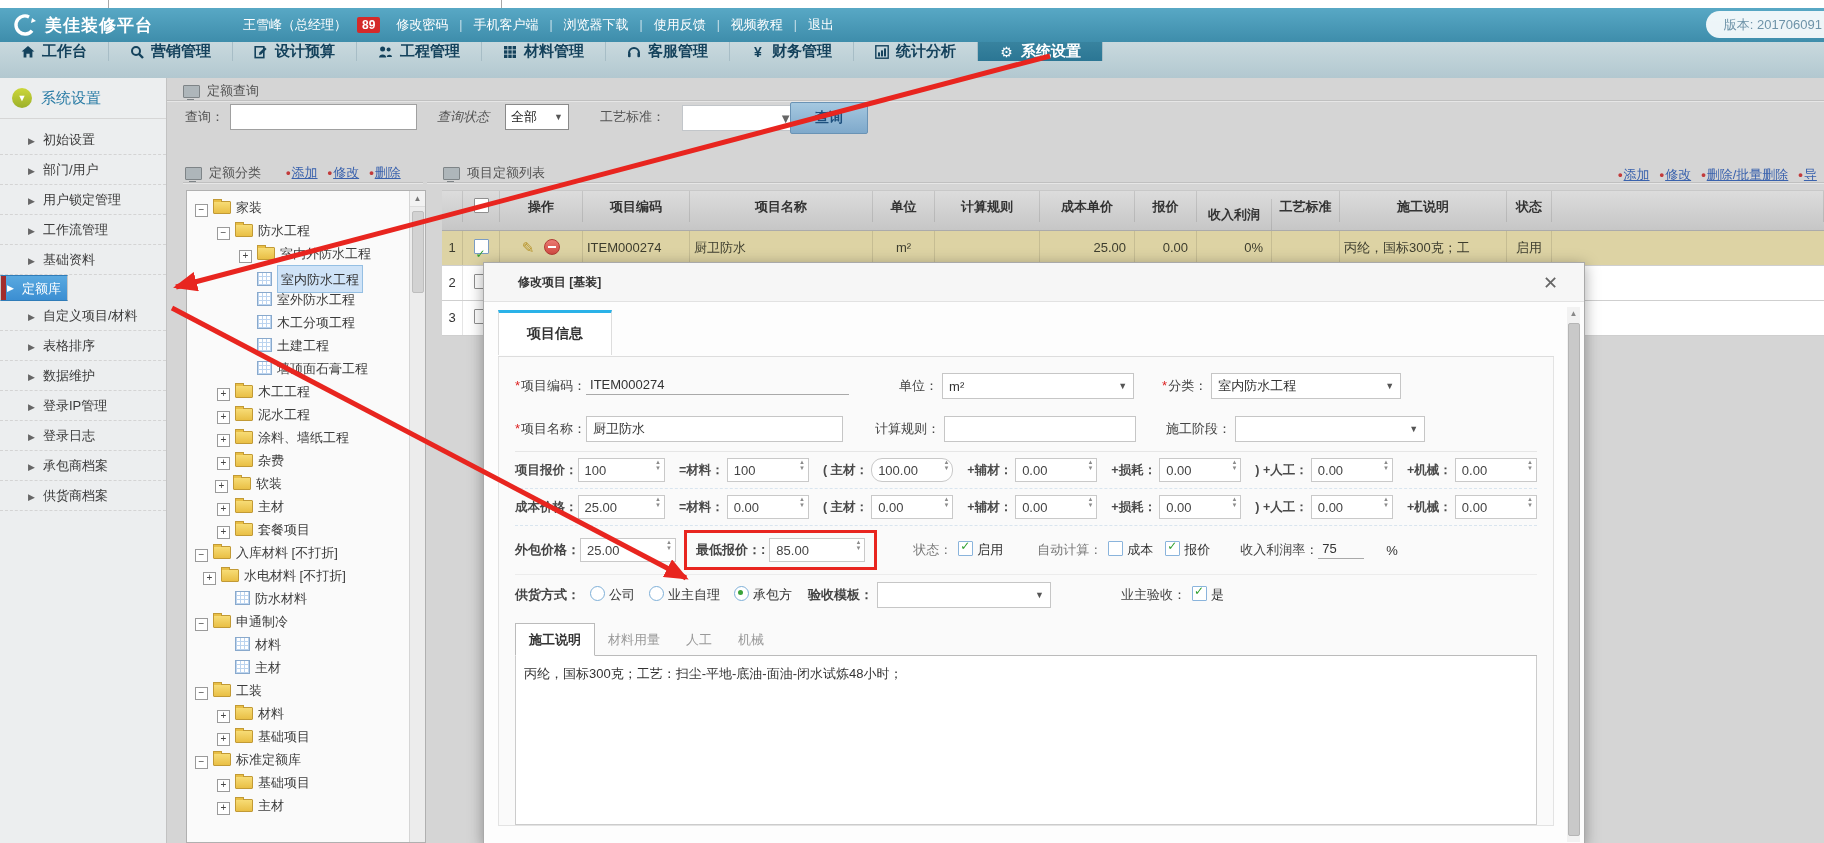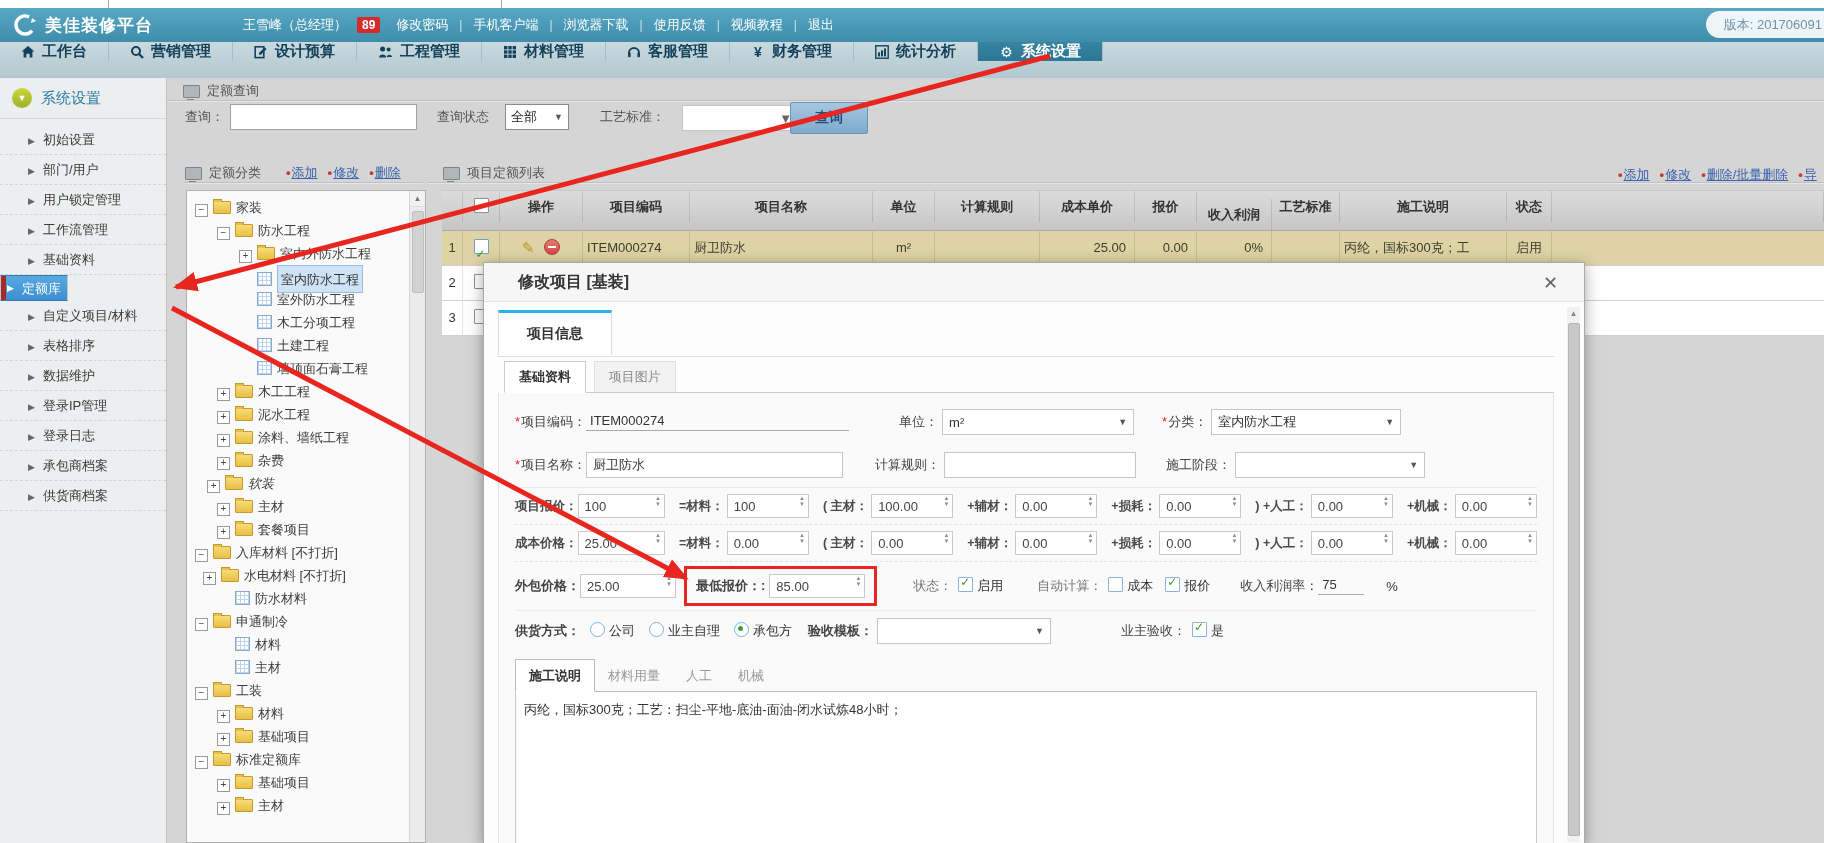--- a/index.html
+++ b/index.html
@@ -76,21 +76,21 @@
   .ar{text-align:right;padding-right:8px!important;}
   .ac{text-align:center;}
   .cb{width:13px;height:13px;border:1px solid #8f8f8f;background:#fff;display:inline-block;position:relative;vertical-align:-2px;border-radius:1px;}
   .cb.checked{border-color:#7b9cc3;}
   .cb.checked::after{content:"✓";position:absolute;left:1px;top:-3px;font-size:12px;font-weight:bold;color:#2e9e2e;}
   .op-pencil{color:#b8962e;font-size:15px;vertical-align:-1px;cursor:pointer;}
   .op-del{display:inline-block;width:14px;height:14px;border-radius:50%;background:linear-gradient(#ea7a72,#d04a42);border:1px solid #b23a34;position:relative;vertical-align:-3px;margin-left:10px;cursor:pointer;}
   .op-del::after{content:"";position:absolute;left:3px;top:6px;width:8px;height:2px;background:#fff;}
   
   .modal{position:absolute;left:483px;top:262px;width:1100px;height:581px;background:#fdfdfd;border:1px solid #a9a9a9;box-shadow:0 3px 14px rgba(0,0,0,.35);z-index:40;}
-  .m-title{height:38px;background:#f6f6f6;border-bottom:1px solid #e2e2e2;display:flex;align-items:center;padding-left:34px;font-weight:bold;font-size:16px;color:#333;}
+  .m-title{height:38px;background:#f6f6f6;border-bottom:1px solid #e2e2e2;display:flex;align-items:center;padding-left:34px;font-weight:bold;font-size:12px;color:#333;}
   .m-close{position:absolute;right:26px;top:9px;font-size:18px;color:#666;cursor:pointer;}
   .m-scroll{position:absolute;right:4px;top:44px;bottom:2px;width:13px;background:#f2f2f2;}
   .m-scroll .sb-up{height:13px;text-align:center;font-size:8px;color:#888;line-height:13px;}
   .m-scroll .thumb{position:absolute;left:1px;top:16px;bottom:6px;width:10px;background:#c9c9c9;border:1px solid #b5b5b5;border-radius:2px;}
   .m-tabs{margin:8px 30px 0 14px;border-bottom:1px solid #ddd;height:46px;}
   .m-tab{display:inline-block;width:112px;height:42px;line-height:40px;text-align:center;background:#fff;border:1px solid #ddd;border-bottom:none;border-top:3px solid #2ab2e8;font-weight:bold;font-size:14px;color:#333;margin-bottom:-1px;cursor:pointer;}
   .m-subtabs{margin:4px 30px 0 20px;border-bottom:1px solid #ccc;height:31px;}
   .m-subtab{display:inline-block;padding:0 14px;height:30px;line-height:30px;font-size:13px;cursor:pointer;}
   .m-subtab.on{background:#fff;border:1px solid #ccc;border-bottom:1px solid #fff;font-weight:bold;color:#333;margin-bottom:-1px;}
   .m-subtab.off{color:#8a8a8a;background:#f2f2f2;border:1px solid #e0e0e0;border-bottom:none;margin-left:4px;}
@@ -264,21 +264,21 @@
 
   <div class="content">
     <div class="ptitle" style="left:16px;top:4px;">
       <span class="icon-monitor"></span>
       <span>定额查询</span>
     </div>
     <div class="rule" style="top:22px;"></div>
 
     <div class="qlabel" style="left:18px;top:26px;">查询：</div>
     <div class="qinput" style="left:63px;top:26px;width:185px;"></div>
-    <div class="qlabel" style="left:270px;top:26px;">查询状态</div>
+    <div class="qlabel" style="left:270px;top:26px;font-style:italic;">查询状态</div>
     <div class="qsel" style="left:338px;top:26px;width:52px;">
       <span>全部</span>
         <span class="arr">▼</span>
     </div>
     <div class="qlabel" style="left:433px;top:26px;">工艺标准：</div>
     <div class="softsel" style="left:515px;top:27px;width:103px;">
       <span class="arr">▼</span>
     </div>
     <div class="btn-search" style="left:623px;top:24px;">查询</div>
 
@@ -312,21 +312,21 @@
           <div class="tnode" style="padding-left: 52px;"><span class="exp">+</span><span class="ifolder"></span><span class="tlabel">室内外防水工程</span></div>
           <div class="tnode" style="padding-left: 52px;"><span class="expspace"></span><span class="igrid"></span><span class="tlabel sel">室内防水工程</span></div>
           <div class="tnode" style="padding-left: 52px;"><span class="expspace"></span><span class="igrid"></span><span class="tlabel">室外防水工程</span></div>
           <div class="tnode" style="padding-left: 52px;"><span class="expspace"></span><span class="igrid"></span><span class="tlabel">木工分项工程</span></div>
           <div class="tnode" style="padding-left: 52px;"><span class="expspace"></span><span class="igrid"></span><span class="tlabel">土建工程</span></div>
           <div class="tnode" style="padding-left: 52px;"><span class="expspace"></span><span class="igrid"></span><span class="tlabel">墙顶面石膏工程</span></div>
           <div class="tnode" style="padding-left: 30px;"><span class="exp">+</span><span class="ifolder"></span><span class="tlabel">木工工程</span></div>
           <div class="tnode" style="padding-left: 30px;"><span class="exp">+</span><span class="ifolder"></span><span class="tlabel">泥水工程</span></div>
           <div class="tnode" style="padding-left: 30px;"><span class="exp">+</span><span class="ifolder"></span><span class="tlabel">涂料、墙纸工程</span></div>
           <div class="tnode" style="padding-left: 30px;"><span class="exp">+</span><span class="ifolder"></span><span class="tlabel">杂费</span></div>
-          <div class="tnode" style="padding-left: 20px; font-style: italic;"><span class="exp">+</span><span class="ifolder"></span><span class="tlabel">软装</span></div>
+          <div class="tnode" style="padding-left: 28px;"><span class="exp">+</span><span class="ifolder"></span><span class="tlabel">软装</span></div>
           <div class="tnode" style="padding-left: 30px;"><span class="exp">+</span><span class="ifolder"></span><span class="tlabel">主材</span></div>
           <div class="tnode" style="padding-left: 30px;"><span class="exp">+</span><span class="ifolder"></span><span class="tlabel">套餐项目</span></div>
           <div class="tnode" style="padding-left: 8px;"><span class="exp">−</span><span class="ifolder"></span><span class="tlabel">入库材料 [不打折]</span></div>
           <div class="tnode" style="padding-left: 16px;"><span class="exp">+</span><span class="ifolder"></span><span class="tlabel">水电材料 [不打折]</span></div>
           <div class="tnode" style="padding-left: 30px;"><span class="expspace"></span><span class="igrid"></span><span class="tlabel">防水材料</span></div>
           <div class="tnode" style="padding-left: 8px;"><span class="exp">−</span><span class="ifolder"></span><span class="tlabel">申通制冷</span></div>
           <div class="tnode" style="padding-left: 30px;"><span class="expspace"></span><span class="igrid"></span><span class="tlabel">材料</span></div>
           <div class="tnode" style="padding-left: 30px;"><span class="expspace"></span><span class="igrid"></span><span class="tlabel">主材</span></div>
           <div class="tnode" style="padding-left: 8px;"><span class="exp">−</span><span class="ifolder"></span><span class="tlabel">工装</span></div>
           <div class="tnode" style="padding-left: 30px;"><span class="exp">+</span><span class="ifolder"></span><span class="tlabel">材料</span></div>
@@ -409,24 +409,20 @@
       </div>
   </div>
 
   <div class="modal">
     <div class="m-title">修改项目 [基装]</div>
     <div class="m-close">✕</div>
 
     <div class="m-tabs">
       <span class="m-tab">项目信息</span>
     </div>
-    <div class="m-subtabs">
-      <span class="m-subtab on">基础资料</span>
-      <span class="m-subtab off">项目图片</span>
-    </div>
 
     <div class="formbox">
       <div class="frow" style="height:42px;">
         <span class="flabel"><span class="req">*</span><span>项目编码：</span></span>
         <span class="uline" style="width:255px;">ITEM000274</span>
         <span class="flabel" style="margin-left:50px;">单位：</span>
         <span class="sel" style="width:178px;margin-left:4px;">
             <span>m²</span>
             <span class="arr">▼</span>
           </span>
@@ -460,21 +456,21 @@
             </span>
             <span class="flabel" style="margin-left: 14px; margin-right: 3px;">=材料：</span>
             <span class="spin" style="width: 90px;">
               <span>100</span>
               <span class="ud">
                 <i>▲</i>
                 <i>▼</i>
               </span>
             </span>
             <span class="flabel" style="margin-left: 14px; margin-right: 3px;">( 主材：</span>
-            <span class="spin" style="width: 90px;">
+            <span class="spin" style="width: 90px; border-radius: 11px;">
               <span>100.00</span>
               <span class="ud">
                 <i>▲</i>
                 <i>▼</i>
               </span>
             </span>
             <span class="flabel" style="margin-left: 14px; margin-right: 3px;">+辅材：</span>
             <span class="spin" style="width: 90px;">
               <span>0.00</span>
               <span class="ud">

